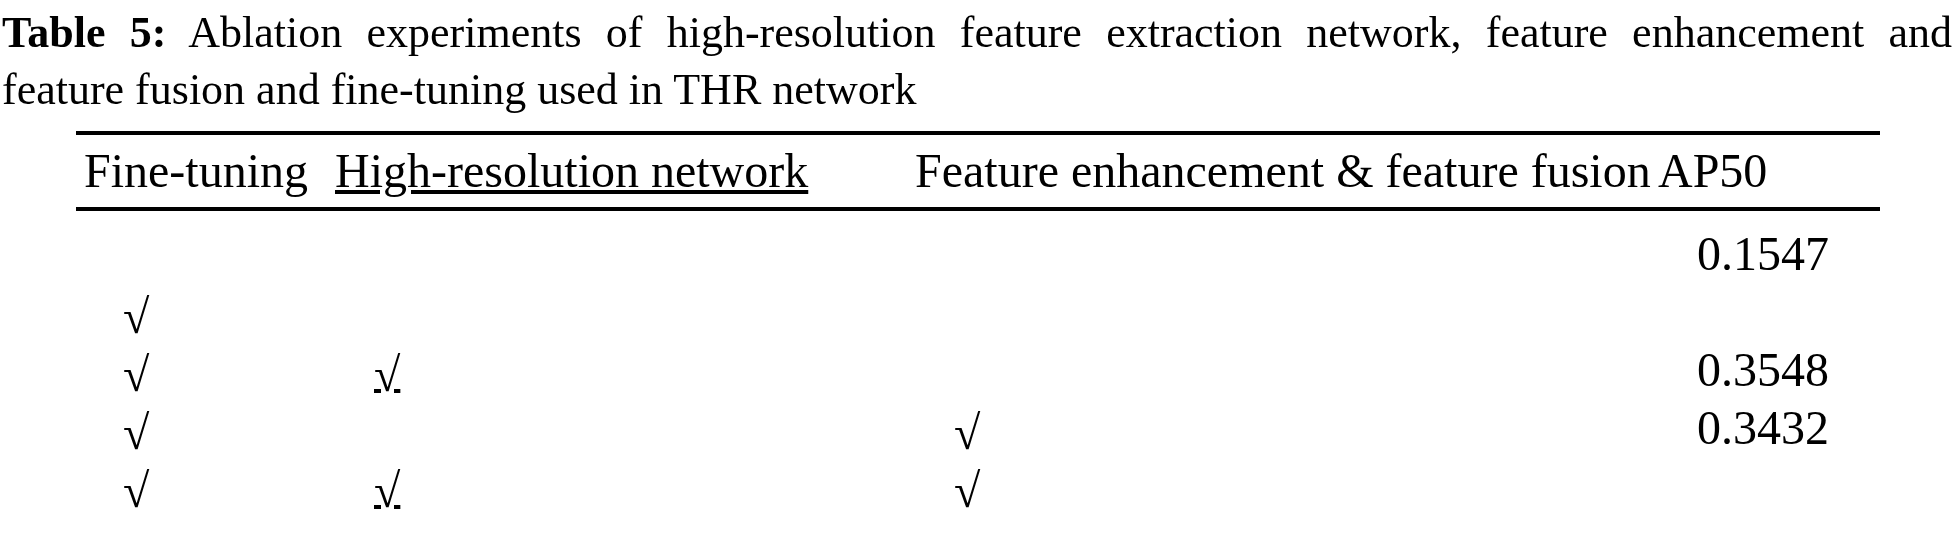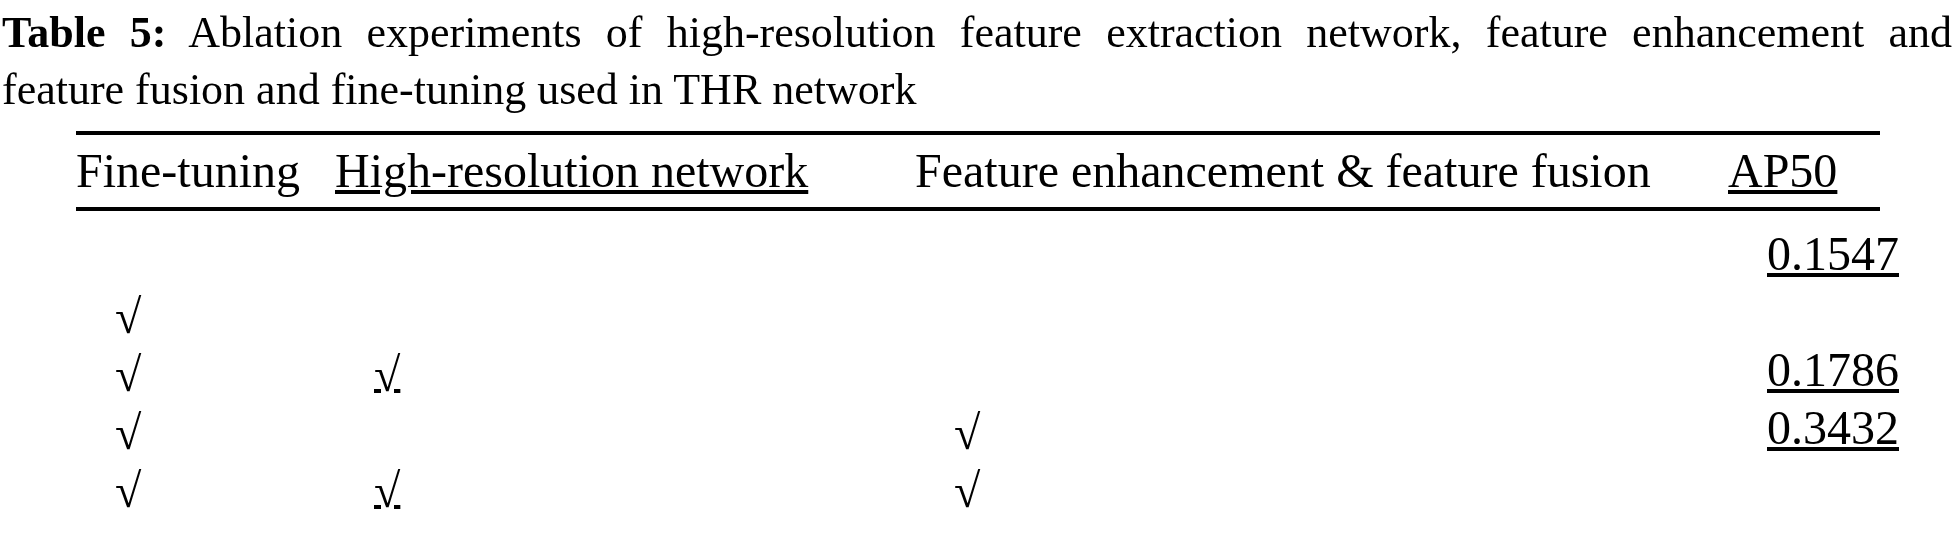--- a/index.html
+++ b/index.html
@@ -73,24 +73,24 @@
     position: relative;
     height: 58px;
     line-height: 58px;
   }
   .trow .cell {
     position: absolute;
     top: 0;
     height: 58px;
     white-space: nowrap;
   }
-  .c1 { left: 0px;    }
+  .c1 { left: 8px;    }
   .c2 { left: 259px; text-decoration: underline;  }
   .c3 { left: 839px;  }
-  .c4 { left: 1652px; text-decoration: underline; }
+  .c4 { left: 1582px; }
 
   .check {
     position: relative;
     top: 5px;
     font-size: 48px;
   }
 </style>
 </head>
 <body>
 
@@ -126,21 +126,21 @@
       <div class="trow">
         <div class="cell c1"><span class="check">√</span></div>
         <div class="cell c2"><span class="check"></span></div>
         <div class="cell c3"><span class="check"></span></div>
       </div>
 
       <div class="trow">
         <div class="cell c1"><span class="check">√</span></div>
         <div class="cell c2"><span class="check">√</span></div>
         <div class="cell c3"><span class="check"></span></div>
-        <div class="cell c4">0.1786</div>
+        <div class="cell c4">0.3548</div>
       </div>
 
       <div class="trow">
         <div class="cell c1"><span class="check">√</span></div>
         <div class="cell c2"><span class="check"></span></div>
         <div class="cell c3"><span class="check">√</span></div>
         <div class="cell c4">0.3432</div>
       </div>
 
       <div class="trow">

